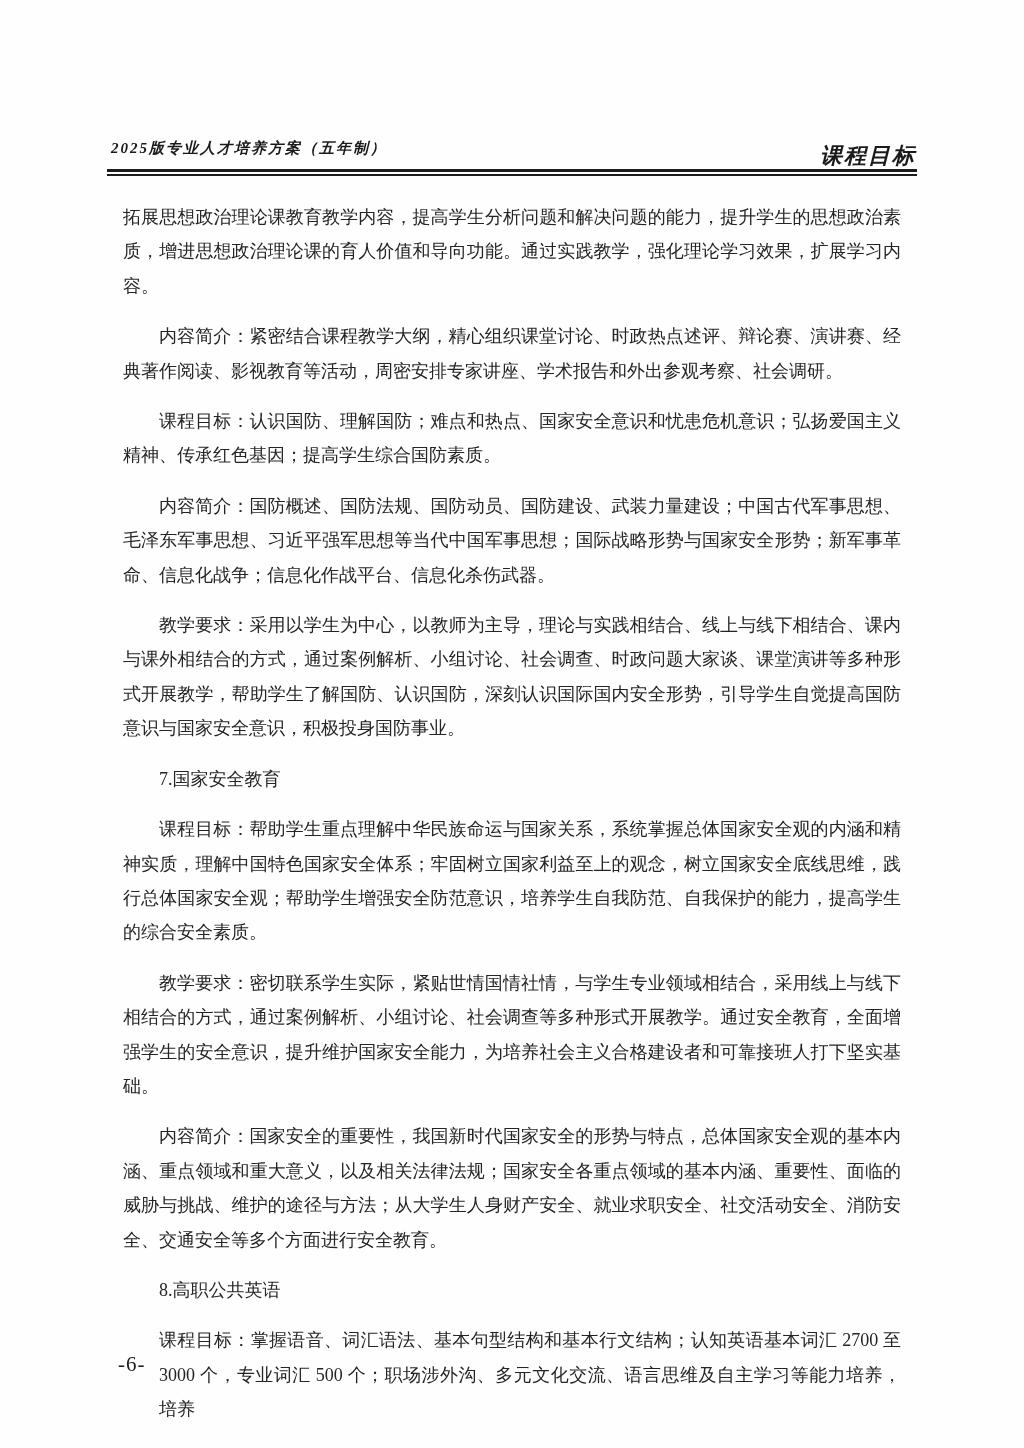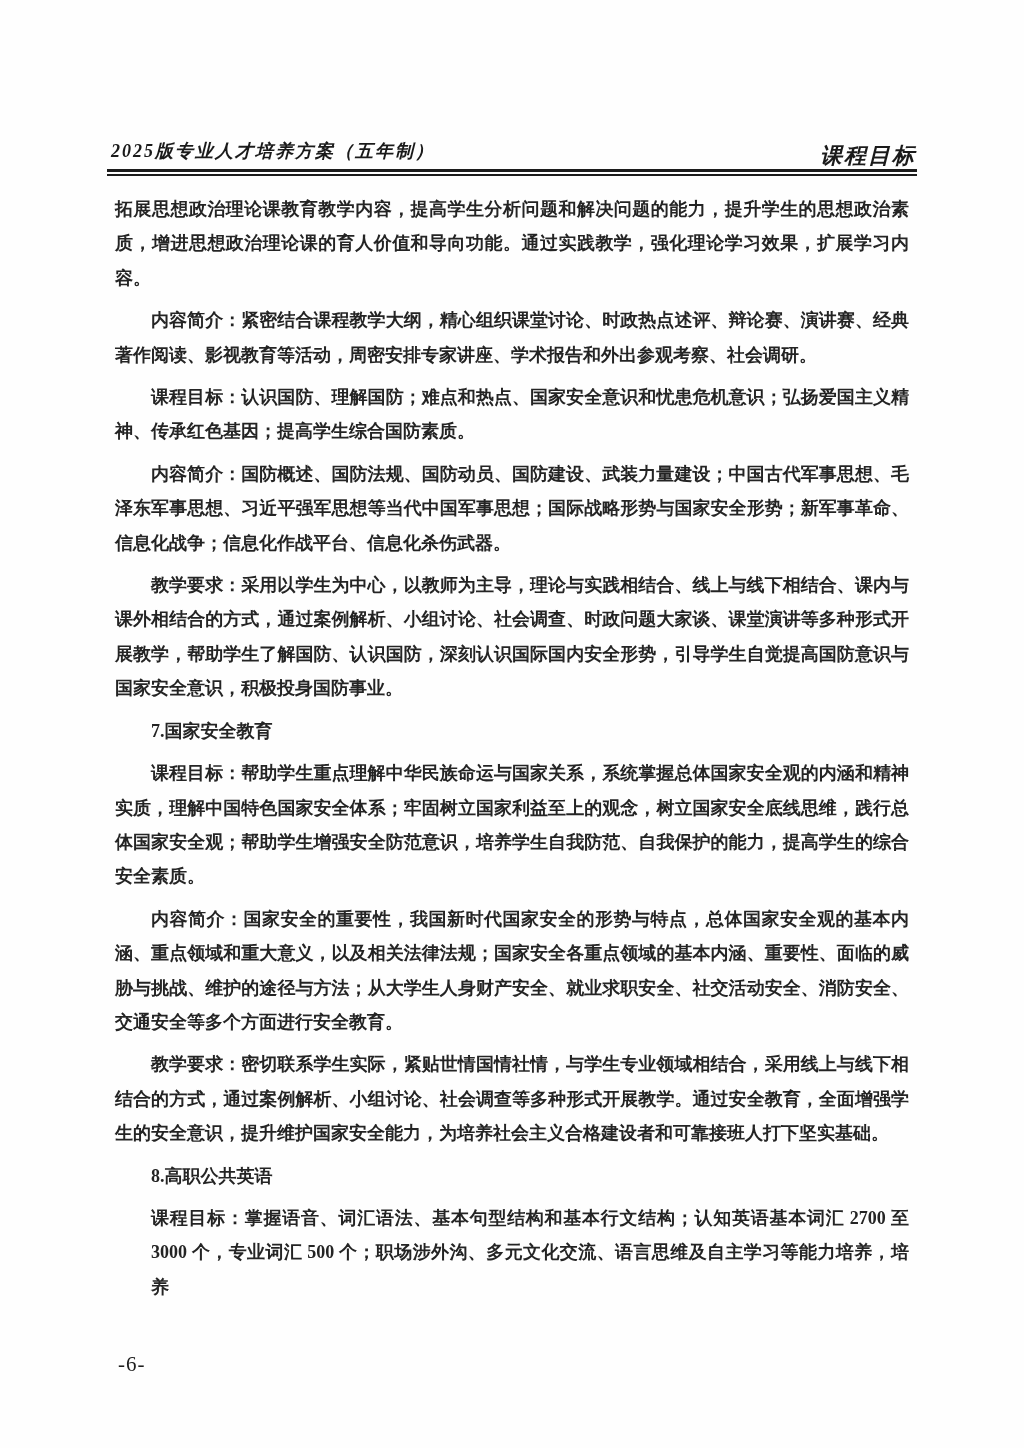--- a/index.html
+++ b/index.html
@@ -14,21 +14,21 @@
     background: #fefefe;
     overflow: hidden;
     font-family: "Liberation Serif", "DejaVu Serif", serif;
     color: #222222;
   }
   
   .header-title {
     position: absolute;
     left: 111px;
     top: 139px;
-    font-size: 18px;
+    font-size: 15px;
     font-weight: bold;
     font-style: italic;
     letter-spacing: 2px;
     color: #1a1a1a;
     white-space: nowrap;
     text-align: right;
   }
   .header-subject {
     position: absolute;
     right: 108px;
@@ -54,23 +54,22 @@
     position: absolute;
     left: 107px;
     right: 107px;
     top: 184px;
     font-size: 18px;
     line-height: 34.4px;
     text-align: justify;
     color: #242424;
   }
   .content p.para {
-    margin: 8px;
+    margin: 16px;
     text-indent: 2em;
-    font-weight: bold;
   }
   .content p.cont {
     text-indent: 0;
   }
   .content p.block {
     text-indent: 0;
     padding-left: 2em;
   }
   
   .page-number {
@@ -94,21 +93,21 @@
   <div class="header-rule"></div>
 
   <div class="content">
     <p class="para cont">拓展思想政治理论课教育教学内容，提高学生分析问题和解决问题的能力，提升学生的思想政治素质，增进思想政治理论课的育人价值和导向功能。通过实践教学，强化理论学习效果，扩展学习内容。</p>
     <p class="para">内容简介：紧密结合课程教学大纲，精心组织课堂讨论、时政热点述评、辩论赛、演讲赛、经典著作阅读、影视教育等活动，周密安排专家讲座、学术报告和外出参观考察、社会调研。</p>
     <p class="para">课程目标：认识国防、理解国防；难点和热点、国家安全意识和忧患危机意识；弘扬爱国主义精神、传承红色基因；提高学生综合国防素质。</p>
     <p class="para">内容简介：国防概述、国防法规、国防动员、国防建设、武装力量建设；中国古代军事思想、毛泽东军事思想、习近平强军思想等当代中国军事思想；国际战略形势与国家安全形势；新军事革命、信息化战争；信息化作战平台、信息化杀伤武器。</p>
     <p class="para">教学要求：采用以学生为中心，以教师为主导，理论与实践相结合、线上与线下相结合、课内与课外相结合的方式，通过案例解析、小组讨论、社会调查、时政问题大家谈、课堂演讲等多种形式开展教学，帮助学生了解国防、认识国防，深刻认识国际国内安全形势，引导学生自觉提高国防意识与国家安全意识，积极投身国防事业。</p>
     <p class="para">7.国家安全教育</p>
     <p class="para">课程目标：帮助学生重点理解中华民族命运与国家关系，系统掌握总体国家安全观的内涵和精神实质，理解中国特色国家安全体系；牢固树立国家利益至上的观念，树立国家安全底线思维，践行总体国家安全观；帮助学生增强安全防范意识，培养学生自我防范、自我保护的能力，提高学生的综合安全素质。</p>
+    <p class="para">教学要求：密切联系学生实际，紧贴世情国情社情，与学生专业领域相结合，采用线上与线下相结合的方式，通过案例解析、小组讨论、社会调查等多种形式开展教学。通过安全教育，全面增强学生的安全意识，提升维护国家安全能力，为培养社会主义合格建设者和可靠接班人打下坚实基础。</p>
     <p class="para">内容简介：国家安全的重要性，我国新时代国家安全的形势与特点，总体国家安全观的基本内涵、重点领域和重大意义，以及相关法律法规；国家安全各重点领域的基本内涵、重要性、面临的威胁与挑战、维护的途径与方法；从大学生人身财产安全、就业求职安全、社交活动安全、消防安全、交通安全等多个方面进行安全教育。</p>
-    <p class="para">教学要求：密切联系学生实际，紧贴世情国情社情，与学生专业领域相结合，采用线上与线下相结合的方式，通过案例解析、小组讨论、社会调查等多种形式开展教学。通过安全教育，全面增强学生的安全意识，提升维护国家安全能力，为培养社会主义合格建设者和可靠接班人打下坚实基础。</p>
     <p class="para">8.高职公共英语</p>
     <p class="para block">课程目标：掌握语音、词汇语法、基本句型结构和基本行文结构；认知英语基本词汇 2700 至 3000 个，专业词汇 500 个；职场涉外沟、多元文化交流、语言思维及自主学习等能力培养，培养</p>
   </div>
 
   <div class="page-number">-6-</div>
 
 </div>
 
 </body></html>

